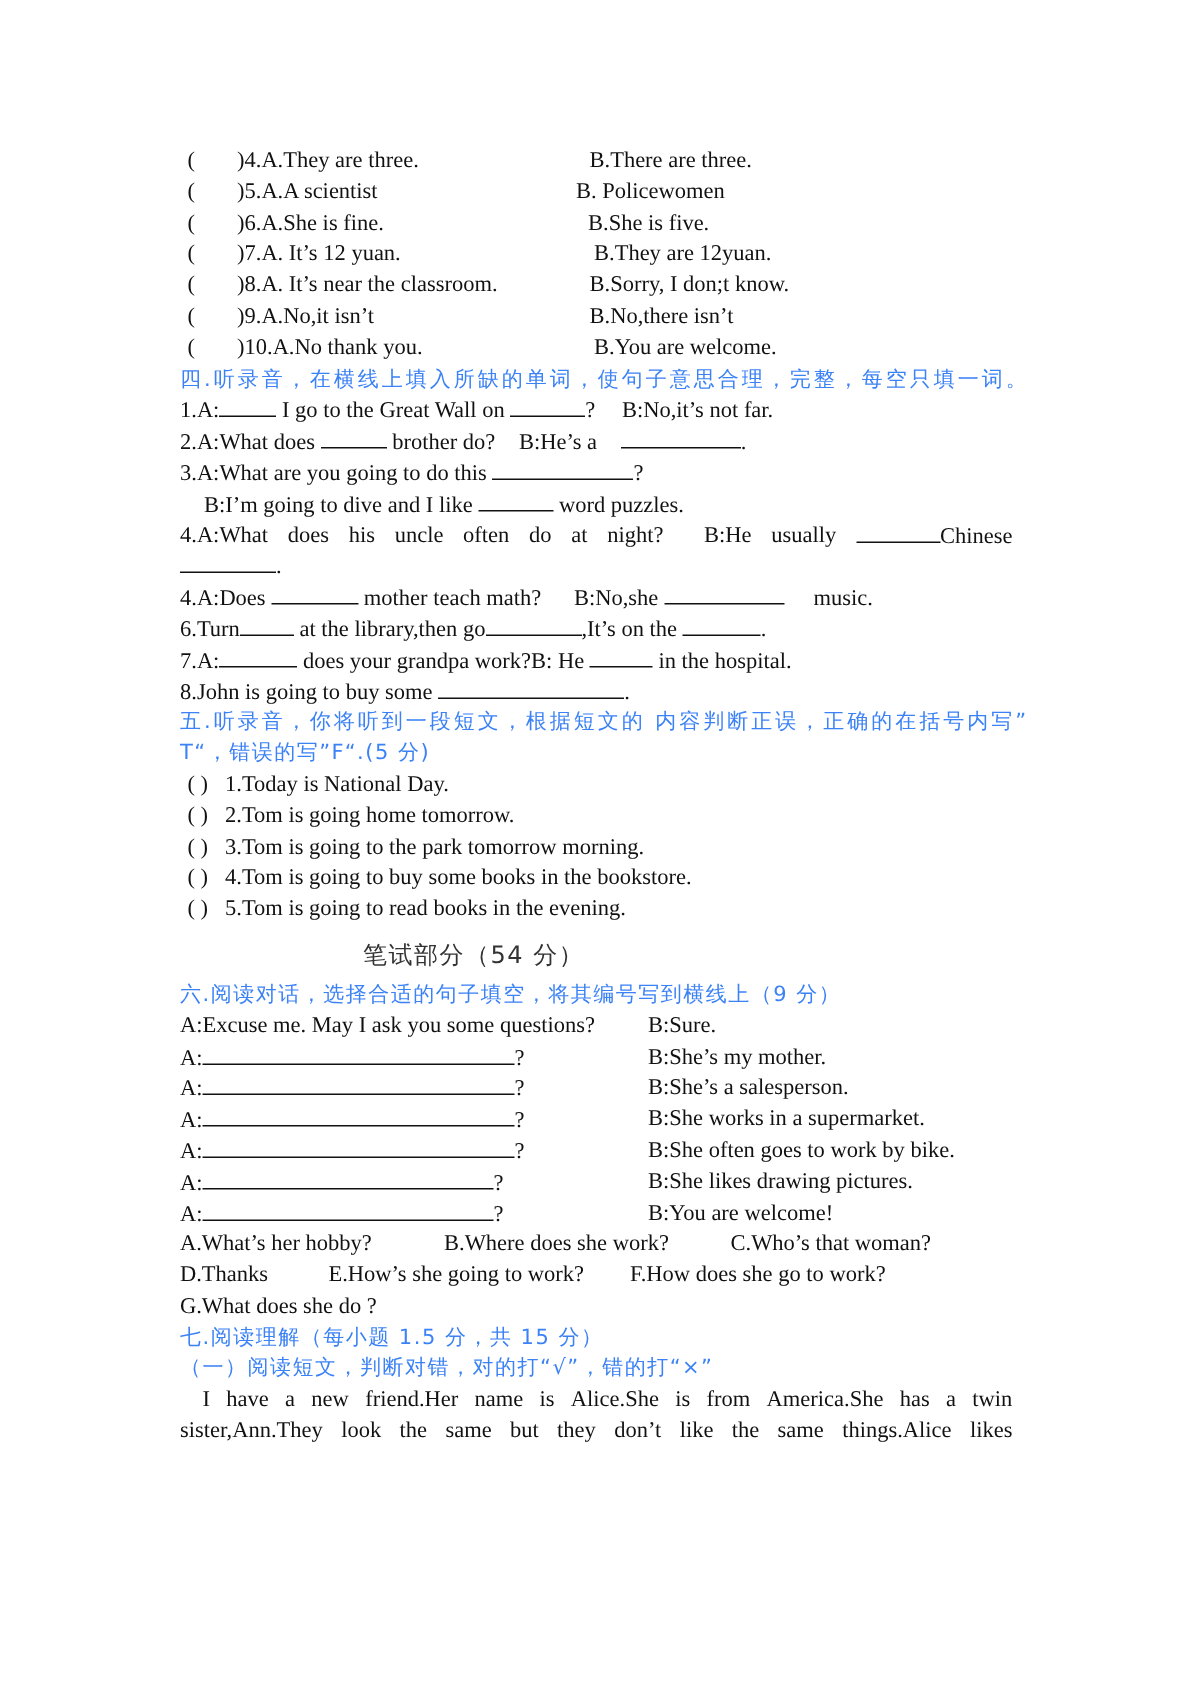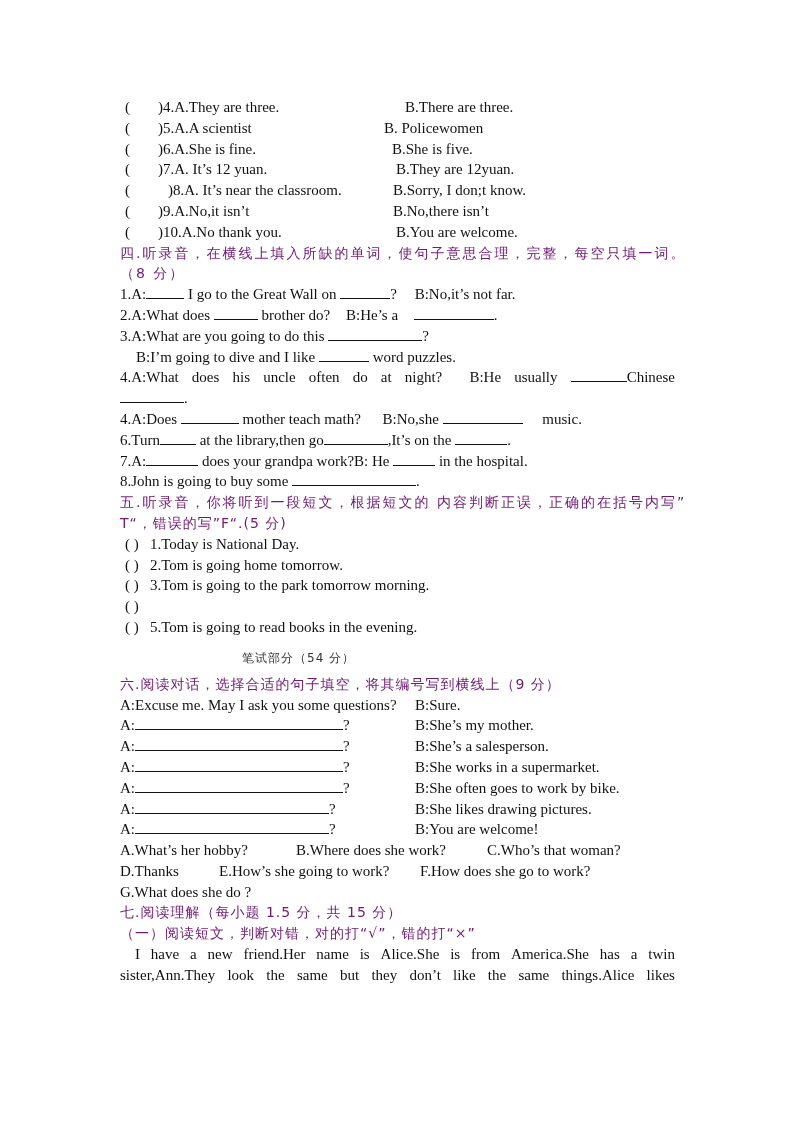--- a/index.html
+++ b/index.html
@@ -3,76 +3,75 @@
   <meta charset="utf-8">
   <style>
     html, body { margin: 0; padding: 0; background: #ffffff; }
     body {
       width: 793px; height: 1122px; position: relative; overflow: hidden;
       font-family: "Liberation Serif", "DejaVu Serif", serif;
       color: #111111; font-size: 15px;
     }
     .page { position: absolute; left: 120px; top: 97px; width: 555px; }
     .line { position: relative; height: 20.8px; line-height: 20.8px; white-space: nowrap; }
-    .cn { font-family: "DejaVu Sans", sans-serif; font-size: 14px; color: #701a75; letter-spacing: 2px; }
+    .cn { font-family: "DejaVu Sans", sans-serif; font-size: 14px; color: #3b82f6; letter-spacing: 2px; }
     .paren { position: absolute; left: 5px; }
     .b-left { position: absolute; left: 0; }
-    .b-right { position: absolute; left: 295px; }
+    .b-right { position: absolute; left: 312px; }
     .tf-paren { position: absolute; left: 5px; }
     .tf-text { position: absolute; left: 30px; }
     .blank { display: inline-block; border-bottom: 1px solid #111; height: 14px; vertical-align: baseline; }
     .justify { display: flex; justify-content: space-between; }
-    .section-title { text-align: center; font-family: "DejaVu Sans", sans-serif; font-size: 12px; color: #333; letter-spacing: 1px; }
+    .section-title { text-align: center; font-family: "DejaVu Sans", sans-serif; font-size: 16px; color: #333; letter-spacing: 1px; }
     .indent { padding-left: 16px; }
   </style>
 </head>
 <body>
 
 <div class="page">
 
   <div>
     <div class="line">
       <span class="paren">(</span>
       <span style="position:absolute;left:38px;"><span>)4.</span><span>A.They are three.</span></span>
-      <span style="position:absolute;left:285px;">B.There are three.</span>
+      <span style="position:absolute;left:273px;">B.There are three.</span>
     </div>
     <div class="line">
       <span class="paren">(</span>
       <span style="position:absolute;left:38px;"><span>)5.</span><span>A.A scientist</span></span>
       <span style="position:absolute;left:264px;">B. Policewomen</span>
     </div>
     <div class="line">
       <span class="paren">(</span>
       <span style="position:absolute;left:38px;"><span>)6.</span><span>A.She is fine.</span></span>
       <span style="position:absolute;left:272px;">B.She is five.</span>
     </div>
     <div class="line">
       <span class="paren">(</span>
       <span style="position:absolute;left:38px;"><span>)7.</span><span>A. It’s 12 yuan.</span></span>
       <span style="position:absolute;left:276px;">B.They are 12yuan.</span>
     </div>
     <div class="line">
       <span class="paren">(</span>
-      <span style="position:absolute;left:48px;"><span>)8.</span><span>A. It’s near the classroom.</span></span>
+      <span style="position:absolute;left:38px;"><span>)8.</span><span>A. It’s near the classroom.</span></span>
       <span style="position:absolute;left:273px;">B.Sorry, I don;t know.</span>
     </div>
     <div class="line">
       <span class="paren">(</span>
       <span style="position:absolute;left:38px;"><span>)9.</span><span>A.No,it isn’t</span></span>
       <span style="position:absolute;left:273px;">B.No,there isn’t</span>
     </div>
     <div class="line">
       <span class="paren">(</span>
       <span style="position:absolute;left:38px;"><span>)10.</span><span>A.No thank you.</span></span>
       <span style="position:absolute;left:276px;">B.You are welcome.</span>
     </div>
   </div>
 
   <div class="line cn">四.听录音，在横线上填入所缺的单词，使句子意思合理，完整，每空只填一词。</div>
-  <div class="line cn">（8 分）</div>
 
   <div class="line">
     <span>1.A:</span><span class="blank" style="width:38px"></span><span> I go to the Great Wall on </span><span class="blank" style="width:50px"></span><span>?</span>
     <span style="margin-left:14px">B:No,it’s not far.</span>
   </div>
   <div class="line">
     <span>2.A:What does </span><span class="blank" style="width:44px"></span><span> brother do?</span>
     <span style="margin-left:12px">B:He’s a </span><span class="blank" style="width:80px;margin-left:12px"></span><span>.</span>
   </div>
   <div class="line">
@@ -121,20 +120,21 @@
   <div class="line">
       <span class="tf-paren">(    )</span>
       <span class="tf-text">2.Tom is going home tomorrow.</span>
     </div>
   <div class="line">
       <span class="tf-paren">(    )</span>
       <span class="tf-text">3.Tom is going to the park tomorrow morning.</span>
     </div>
   <div class="line">
       <span class="tf-paren">(    )</span>
+      <span class="tf-text">4.Tom is going to buy some books in the bookstore.</span>
     </div>
   <div class="line">
       <span class="tf-paren">(    )</span>
       <span class="tf-text">5.Tom is going to read books in the evening.</span>
     </div>
 
   <div style="height:32px;line-height:32px;padding-left:0;margin-top:4px;">
     <div style="position:absolute;left:122px;" class="section-title">笔试部分（54 分）</div>
   </div>
 

